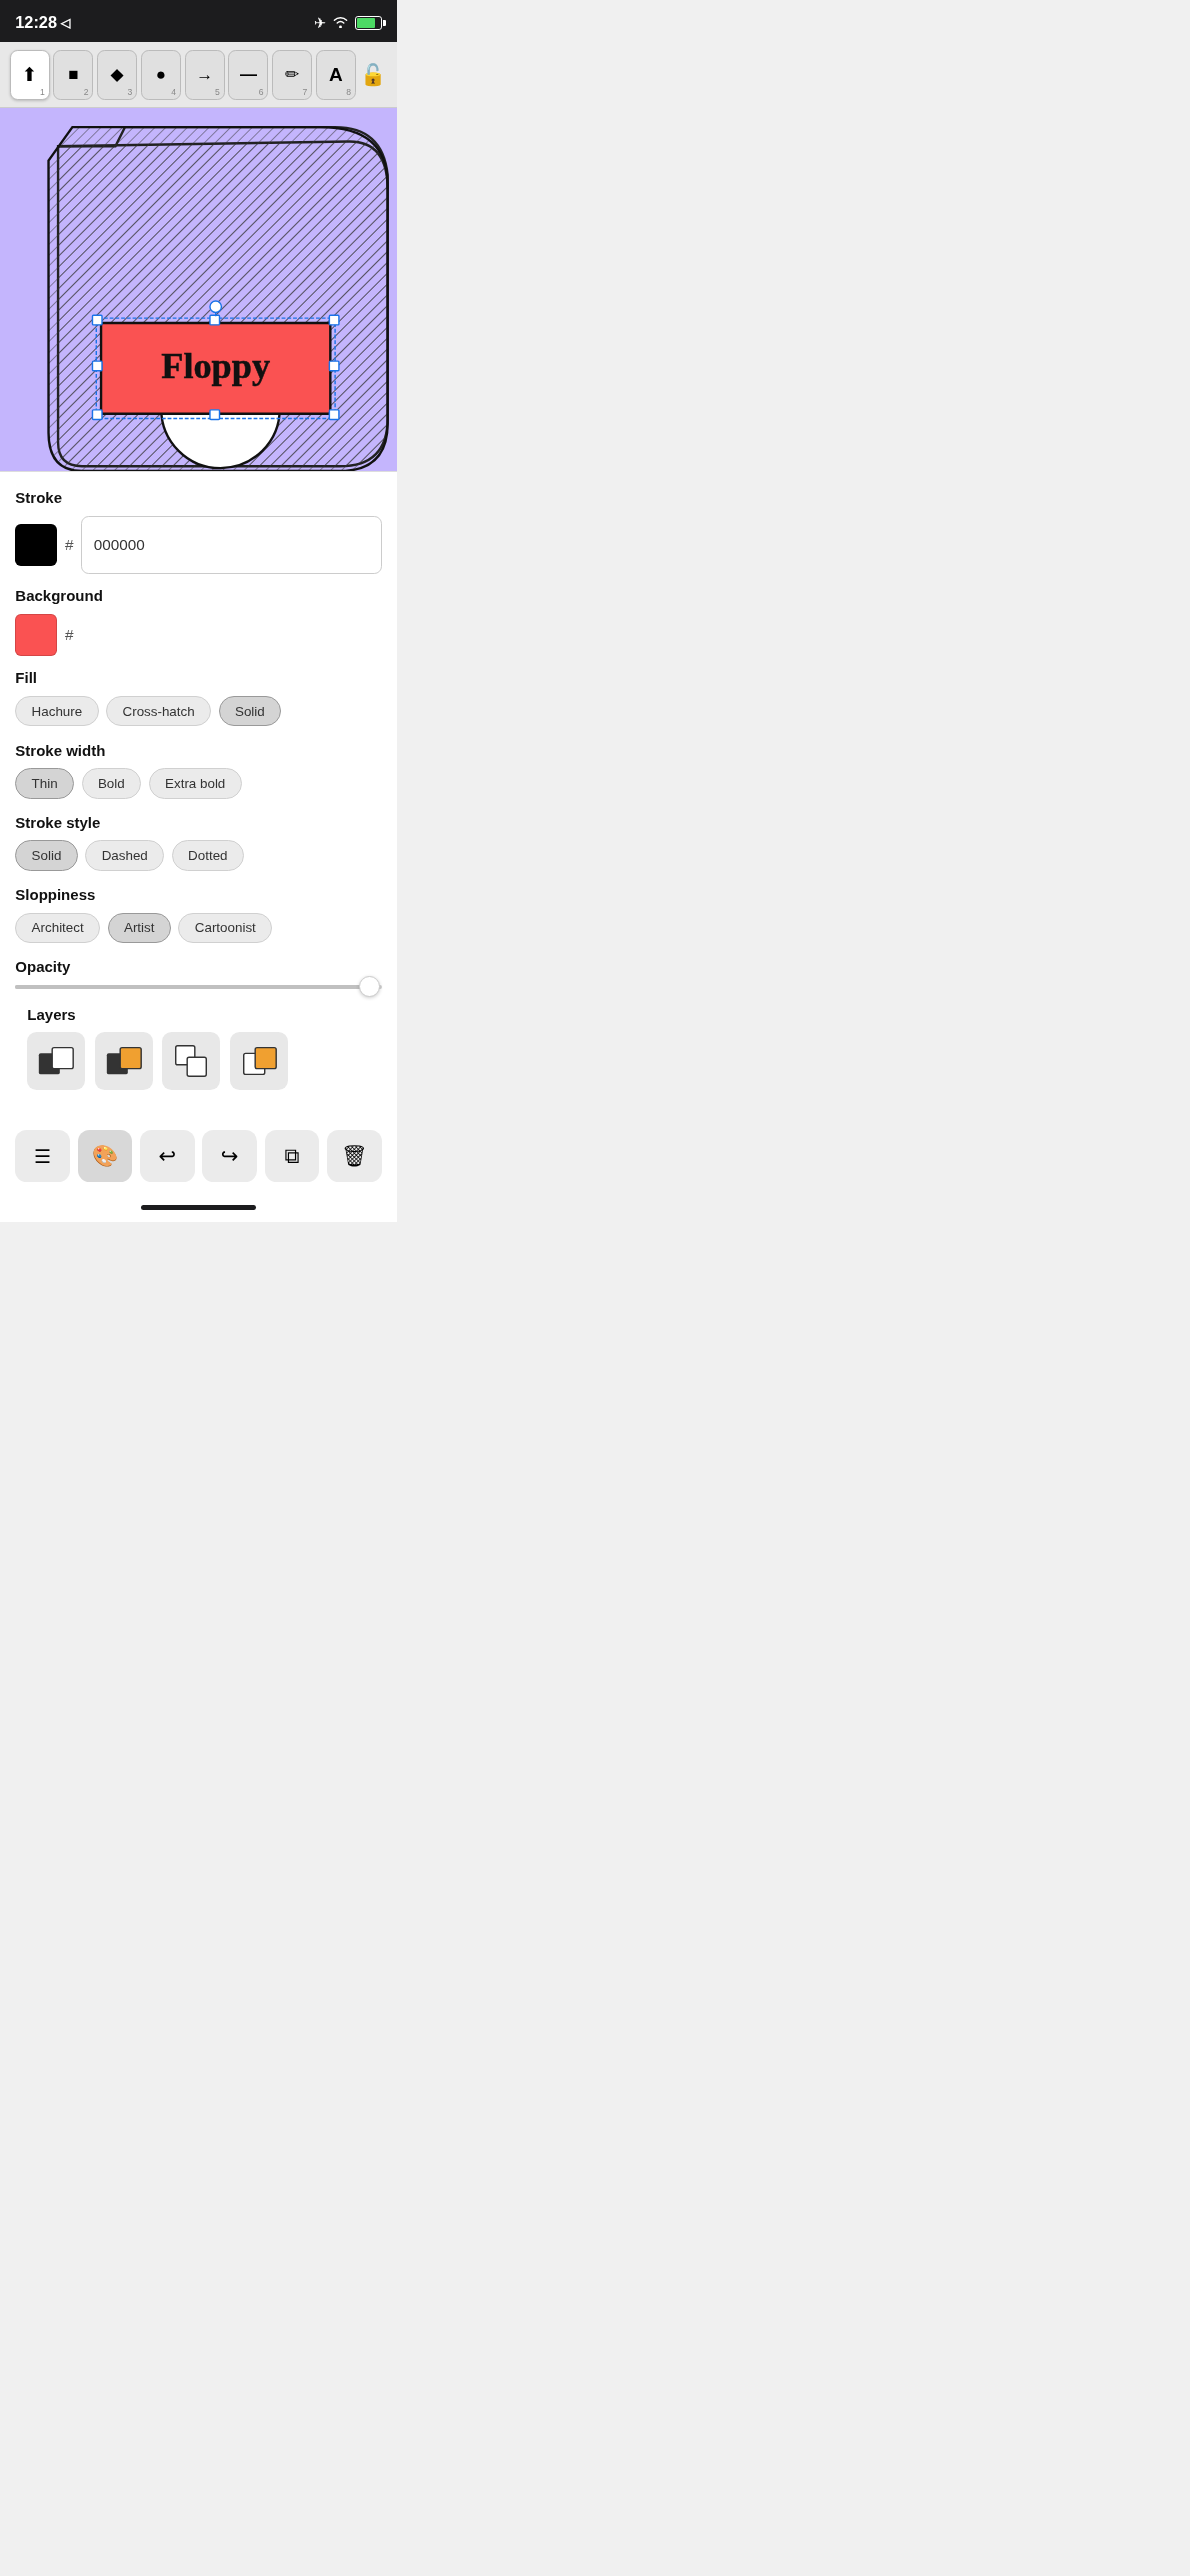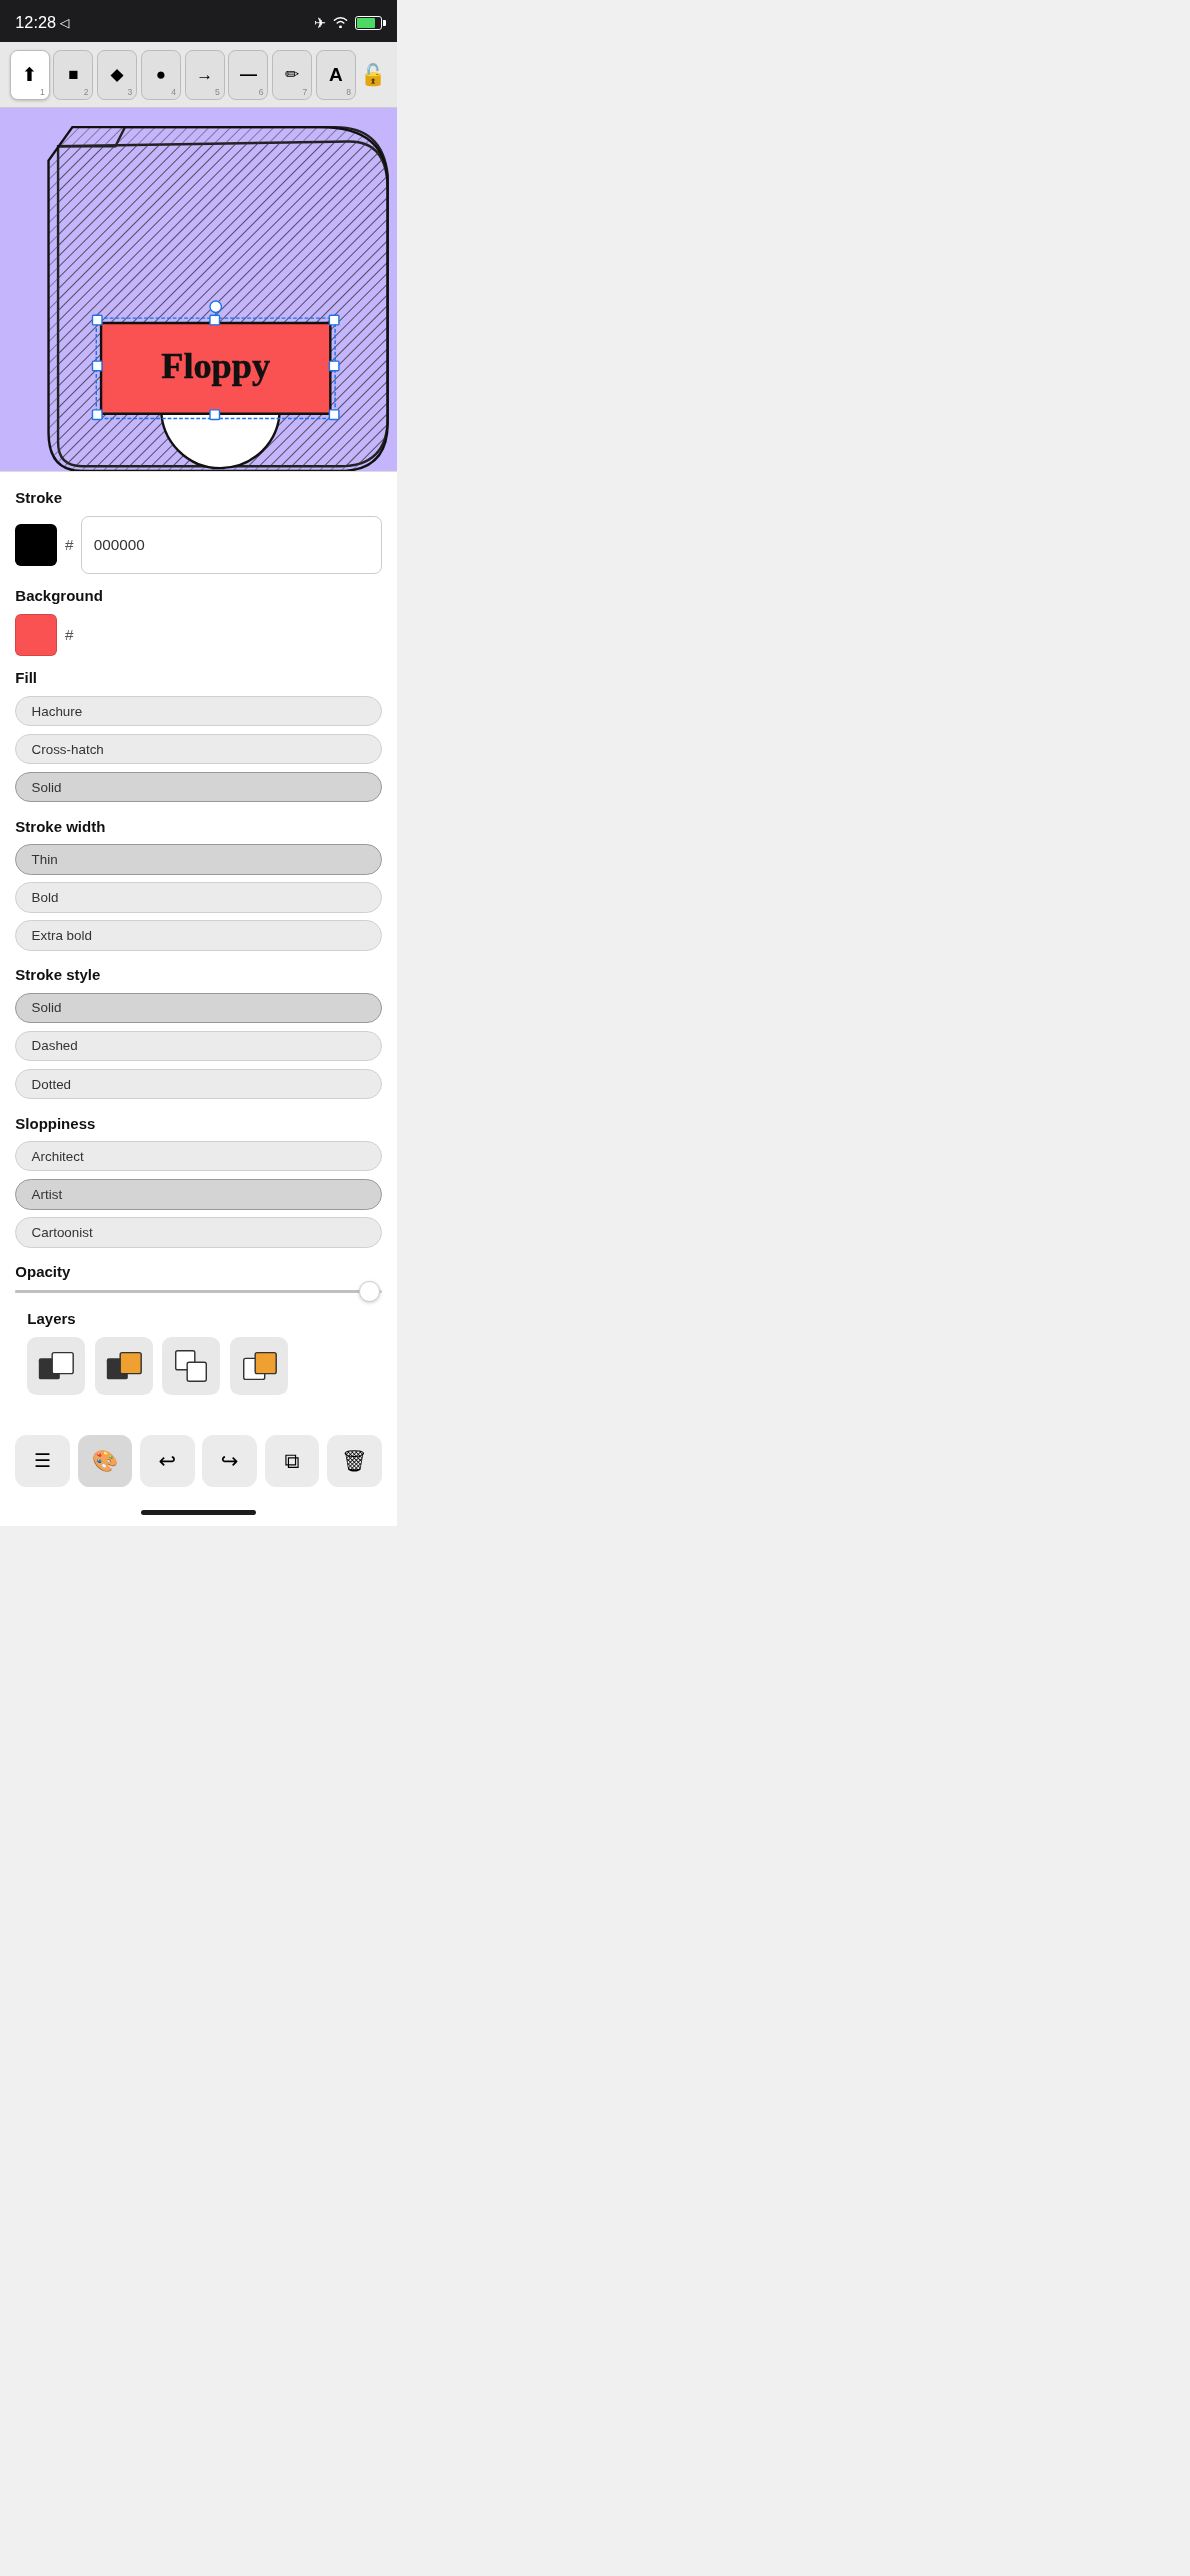--- a/index.html
+++ b/index.html
@@ -17,21 +17,21 @@
       background: #1c1c1e;
       color: white;
       display: flex;
       justify-content: space-between;
       align-items: center;
       padding: 9.6px 15.3px 5.8px;
       height: 42px;
     }
     .status-time {
       font-size: 16.3px;
-      font-weight: 400;
+      font-weight: 700;
       display: flex;
       align-items: center;
       gap: 3.8px;
     }
     .status-icons {
       display: flex;
       align-items: center;
       gap: 5.8px;
     }
     .battery-icon {
@@ -164,21 +164,20 @@
       background: white;
       outline: none;
     }
 
     
     .chip-group {
       display: flex;
       flex-wrap: wrap;
       gap: 7.7px;
       margin-bottom: 15.3px;
-      flex-direction: column;
     }
     .chip {
       padding: 6.7px 15.3px;
       border-radius: 19px;
       background: #ebebeb;
       border: 1.4px solid #d0d0d0;
       font-size: 13.4px;
       color: #333;
       cursor: pointer;
       font-weight: 400;

